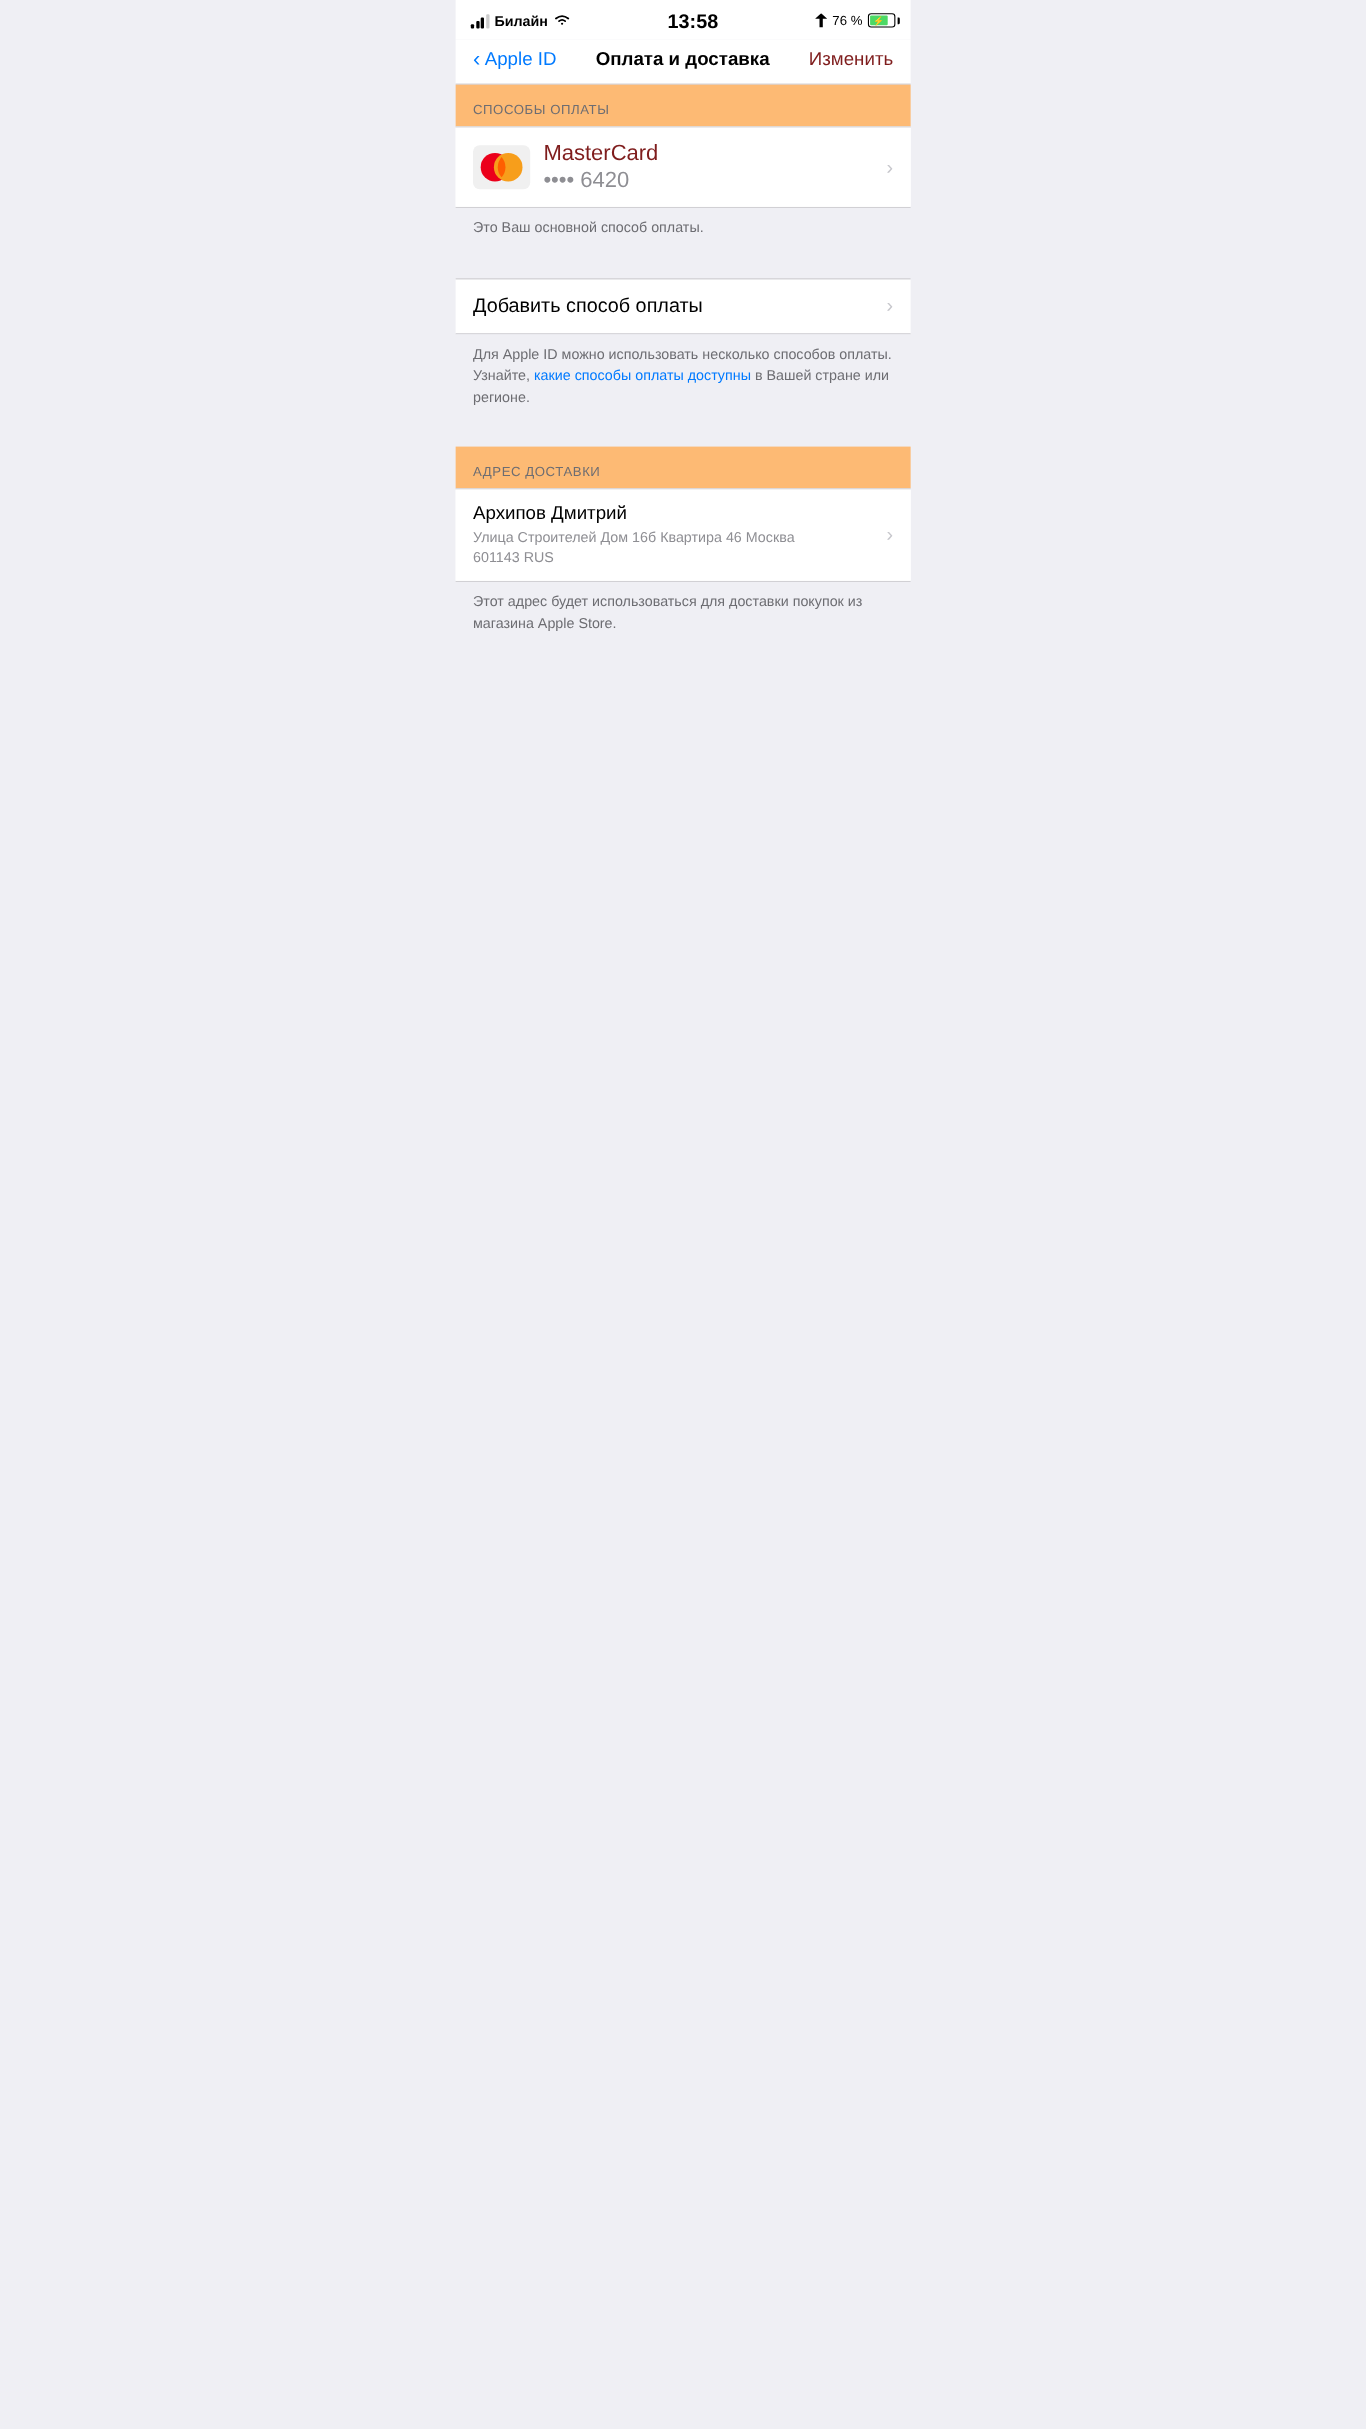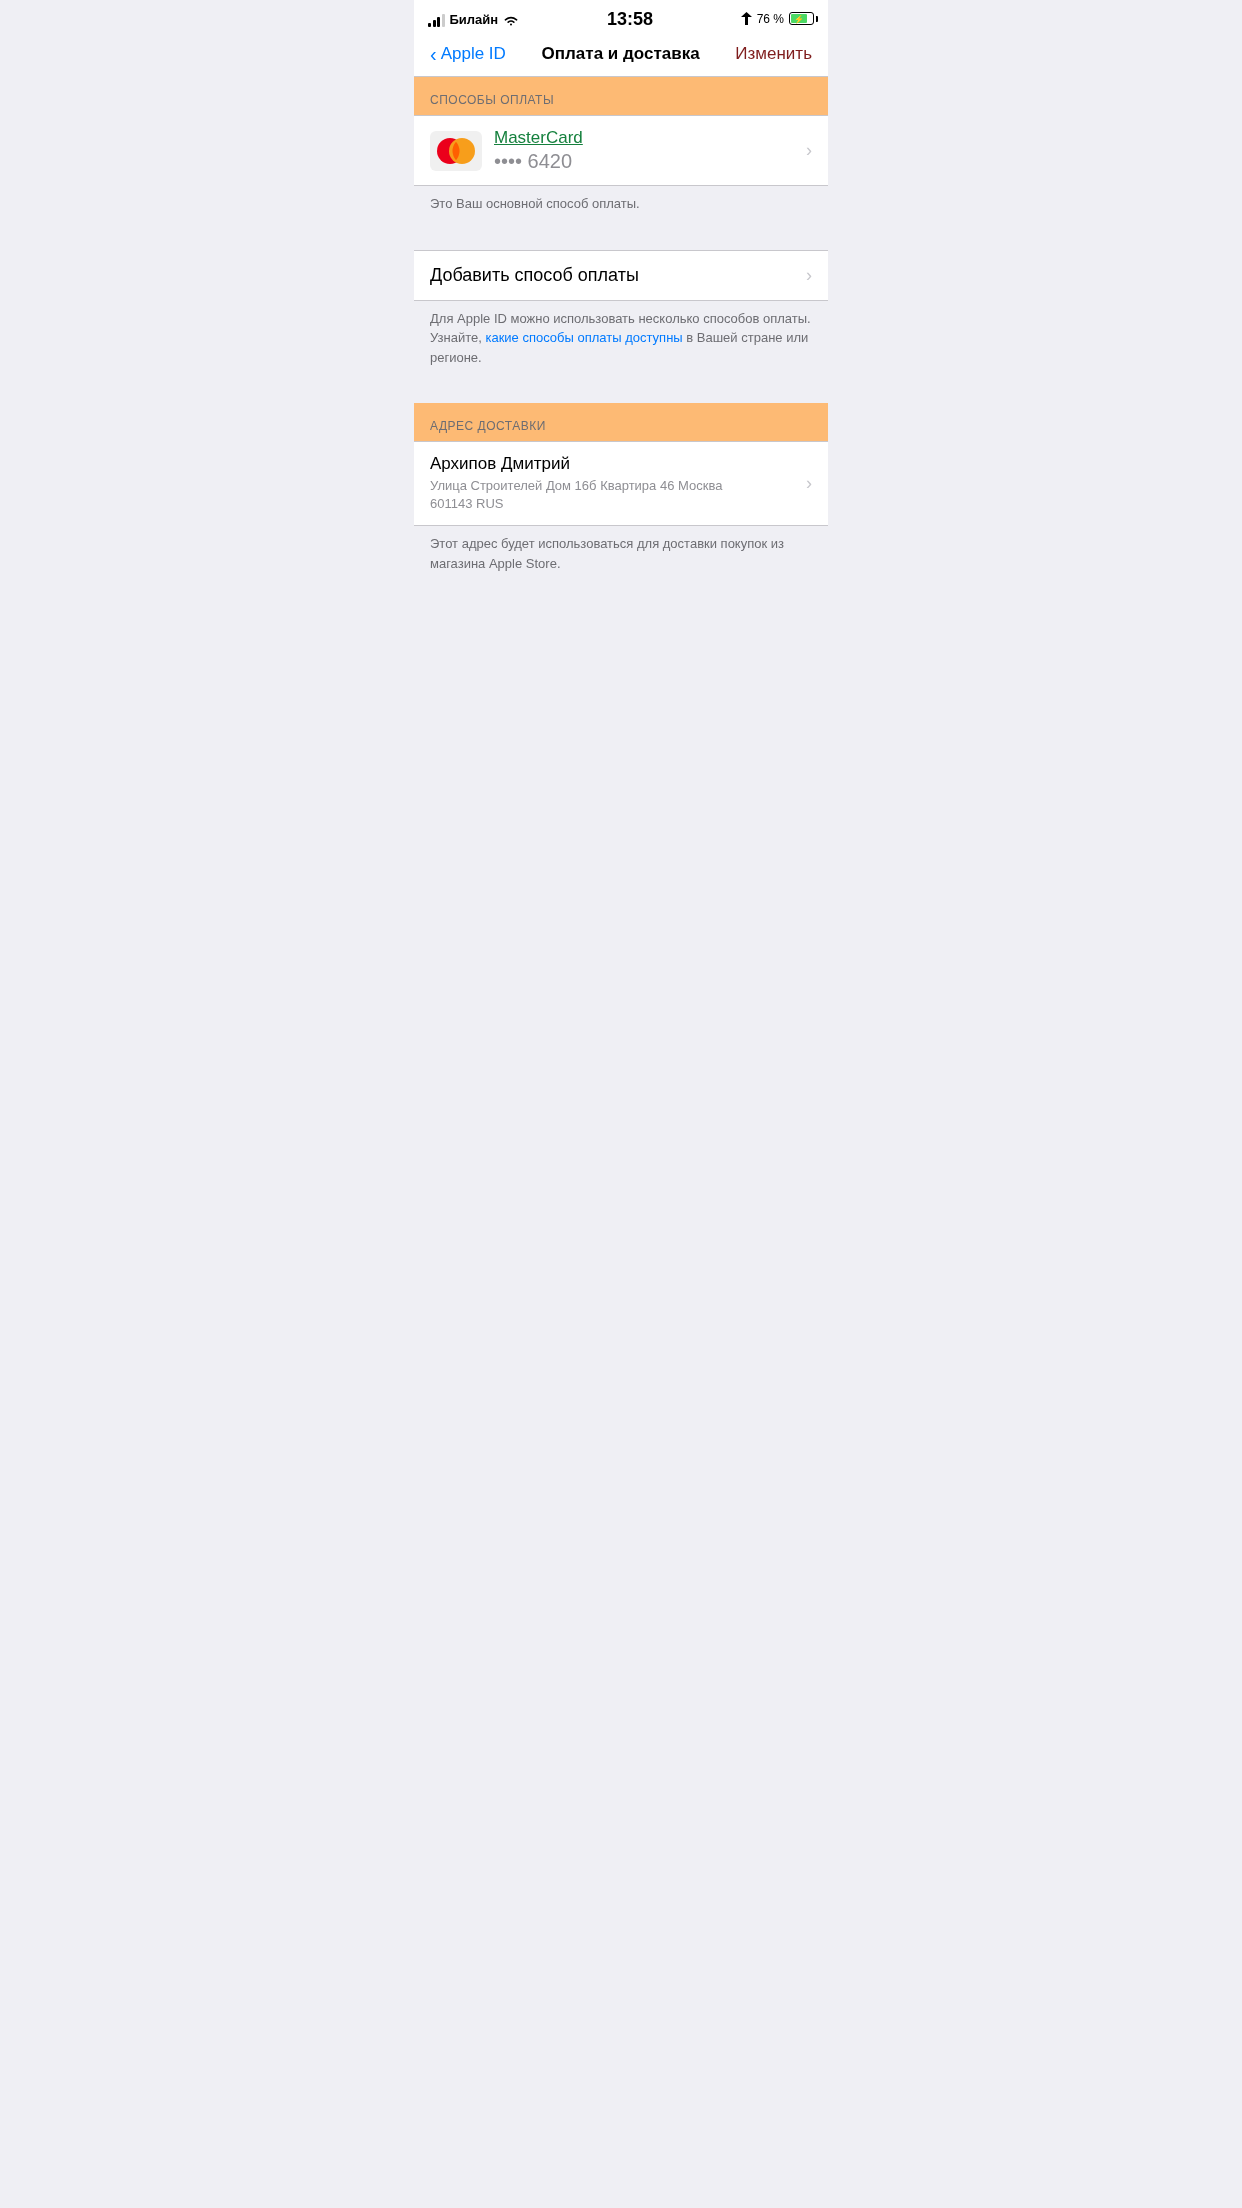--- a/index.html
+++ b/index.html
@@ -17,21 +17,21 @@
     .status-bar {
       background: #fff;
       display: flex;
       justify-content: space-between;
       align-items: center;
       padding: 6px 14px 4px;
       height: 36px;
     }
     .status-left {
       display: flex;
-      align-items: flex-end;
+      align-items: flex-start;
       gap: 5px;
       font-size: 13px;
       font-weight: 600;
     }
     .signal-bars {
       display: flex;
       align-items: flex-end;
       gap: 1.5px;
       height: 14px;
     }
@@ -169,24 +169,23 @@
       justify-content: center;
       background: #f0f0f0;
       border-radius: 6px;
       overflow: hidden;
     }
 
     .row-content {
       flex: 1;
     }
     .row-title {
-      font-size: 17px;
-      color: #15803d;
+      font-size: 20px;
+      color: #7f1d1d;
       font-weight: 400;
-      text-decoration: underline;
     }
     .row-subtitle {
       font-size: 20px;
       color: #8e8e93;
       margin-top: 2px;
     }
 
     .row-chevron {
       color: #c7c7cc;
       font-size: 18px;

